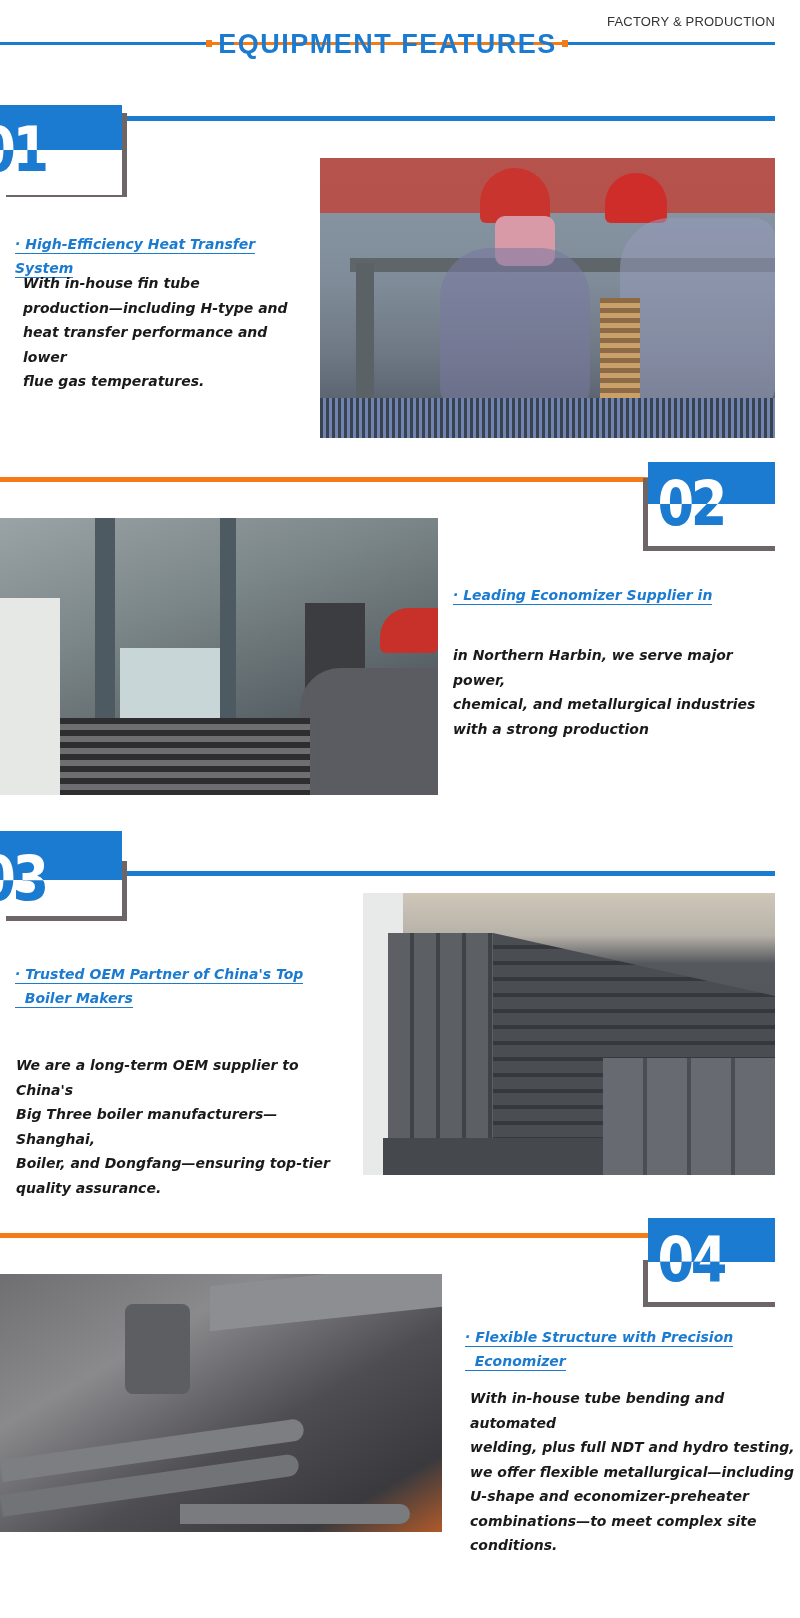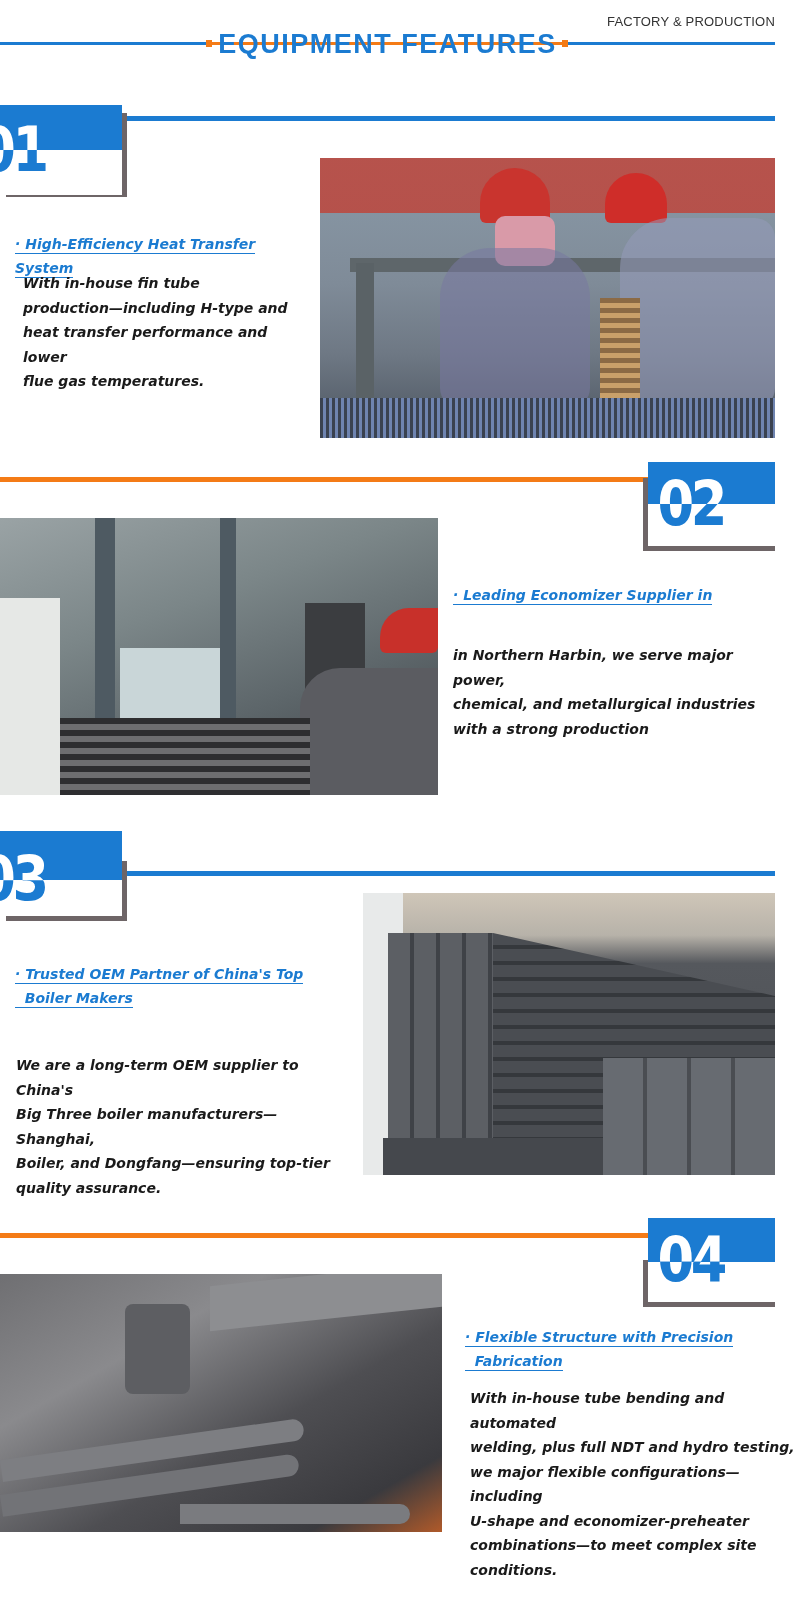--- a/index.html
+++ b/index.html
@@ -173,23 +173,23 @@
   <div class="photo photo4">
     <div class="ph-shape" style="left:210px;top:0;width:232px;height:45px;background:#8d8e91;transform:skewY(-6deg);"></div>
     <div class="ph-shape" style="left:125px;top:30px;width:65px;height:90px;border-radius:8px;background:#5d5e62;"></div>
     <div class="ph-shape" style="left:0;top:165px;width:305px;height:22px;border-radius:0 22px 22px 0;background:#7d7e82;transform:rotate(-8deg);"></div>
     <div class="ph-shape" style="left:0;top:200px;width:300px;height:22px;border-radius:0 22px 22px 0;background:#727377;transform:rotate(-8deg);"></div>
     <div class="ph-shape" style="left:180px;top:230px;width:230px;height:20px;border-radius:0 20px 20px 0;background:#7a7b7f;"></div>
   </div>
 
   <div class="feat-title" style="left:465px;top:1325px;width:320px;">
     <div><span>· Flexible Structure with Precision </span></div>
-    <div style="white-space:pre;"><span>  Fabrication</span></div>
+    <div style="white-space:pre;"><span>  Economizer</span></div>
   </div>
   <div class="feat-body" style="left:470px;top:1386px;width:330px;">
     <div>With in-house tube bending and automated</div>
     <div>welding, plus full NDT and hydro testing,</div>
-    <div>we major flexible configurations—including</div>
+    <div>we offer flexible metallurgical—including</div>
     <div>U-shape and economizer-preheater</div>
     <div>combinations—to meet complex site</div>
     <div>conditions.</div>
   </div>
 </section>
 
 </body></html>

